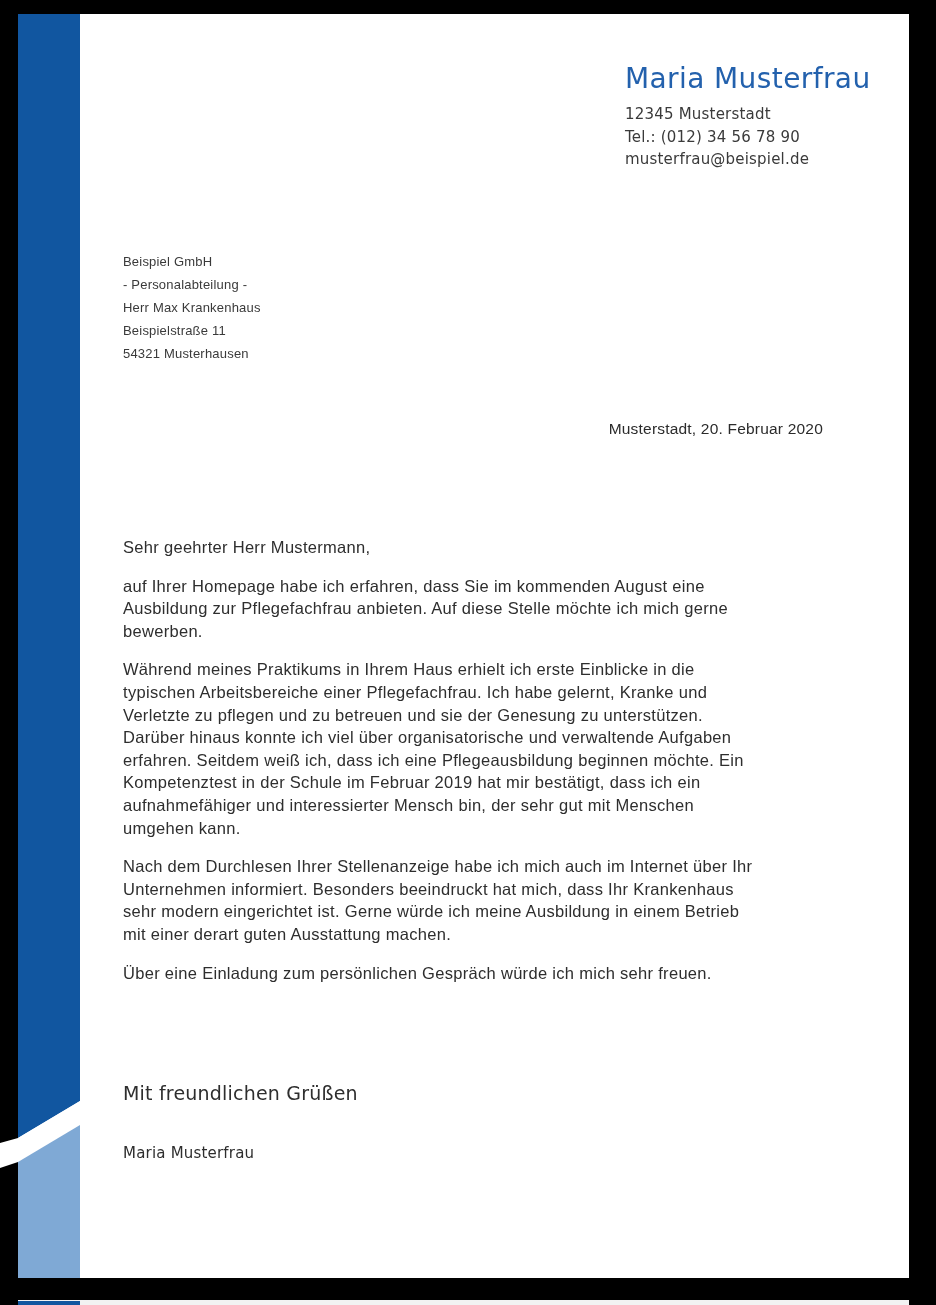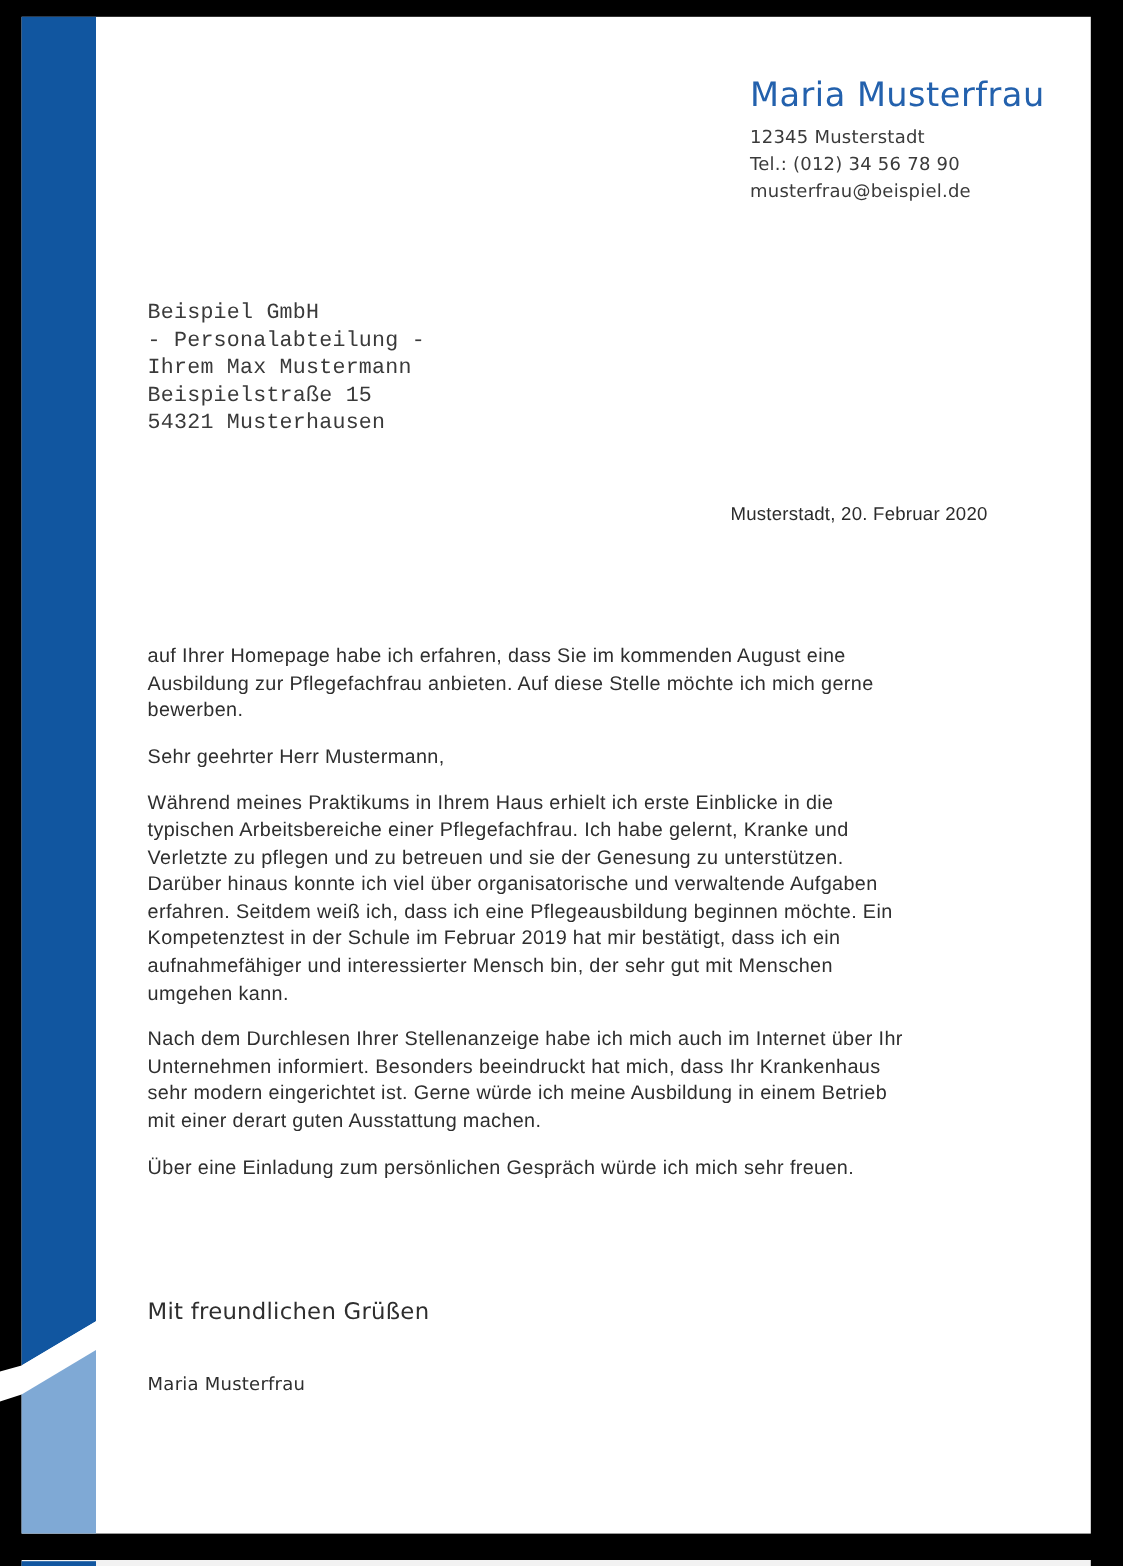--- a/index.html
+++ b/index.html
@@ -30,22 +30,22 @@
   }
   .sender-line{
     font-family:"DejaVu Sans",sans-serif;
     font-size:15px;line-height:22.5px;
     letter-spacing:0.2px;
   }
 
   
   .recipient{position:absolute;left:123px;top:250px;color:#3a3a3a;}
   .recipient-line{
-    font-family:Liberation Mono, monospace;
-    font-size:18px;line-height:23px;
+    font-family:Liberation Sans, sans-serif;
+    font-size:13px;line-height:23px;
     letter-spacing:0.2px;
   }
 
   .dateline{
     position:absolute;right:113px;top:420px;
     font-size:15.5px;color:#2b2b2b;letter-spacing:0.2px;
   }
 
   .subject{
     position:absolute;left:123px;top:478px;
@@ -92,33 +92,33 @@
     <div class="sender">
       <div class="sender-name">Maria Musterfrau</div>
       <div class="sender-line">12345 Musterstadt</div>
       <div class="sender-line">Tel.: (012) 34 56 78 90</div>
       <div class="sender-line">musterfrau@beispiel.de</div>
     </div>
 
     <div class="recipient">
       <div class="recipient-line">Beispiel GmbH</div>
       <div class="recipient-line">- Personalabteilung -</div>
-      <div class="recipient-line">Ihrem Max Mustermann</div>
-      <div class="recipient-line">Beispielstraße 15</div>
+      <div class="recipient-line">Herr Max Krankenhaus</div>
+      <div class="recipient-line">Beispielstraße 11</div>
       <div class="recipient-line">54321 Musterhausen</div>
     </div>
 
     <div class="dateline">Musterstadt, 20. Februar 2020</div>
 
 
     <div class="letter-body">
+      <p>Sehr geehrter Herr Mustermann,</p>
       <p>auf Ihrer Homepage habe ich erfahren, dass Sie im kommenden August eine
 Ausbildung zur Pflegefachfrau anbieten. Auf diese Stelle möchte ich mich gerne
 bewerben.</p>
-      <p>Sehr geehrter Herr Mustermann,</p>
       <p>Während meines Praktikums in Ihrem Haus erhielt ich erste Einblicke in die
 typischen Arbeitsbereiche einer Pflegefachfrau. Ich habe gelernt, Kranke und
 Verletzte zu pflegen und zu betreuen und sie der Genesung zu unterstützen.
 Darüber hinaus konnte ich viel über organisatorische und verwaltende Aufgaben
 erfahren. Seitdem weiß ich, dass ich eine Pflegeausbildung beginnen möchte. Ein
 Kompetenztest in der Schule im Februar 2019 hat mir bestätigt, dass ich ein
 aufnahmefähiger und interessierter Mensch bin, der sehr gut mit Menschen
 umgehen kann.</p>
       <p>Nach dem Durchlesen Ihrer Stellenanzeige habe ich mich auch im Internet über Ihr
 Unternehmen informiert. Besonders beeindruckt hat mich, dass Ihr Krankenhaus

